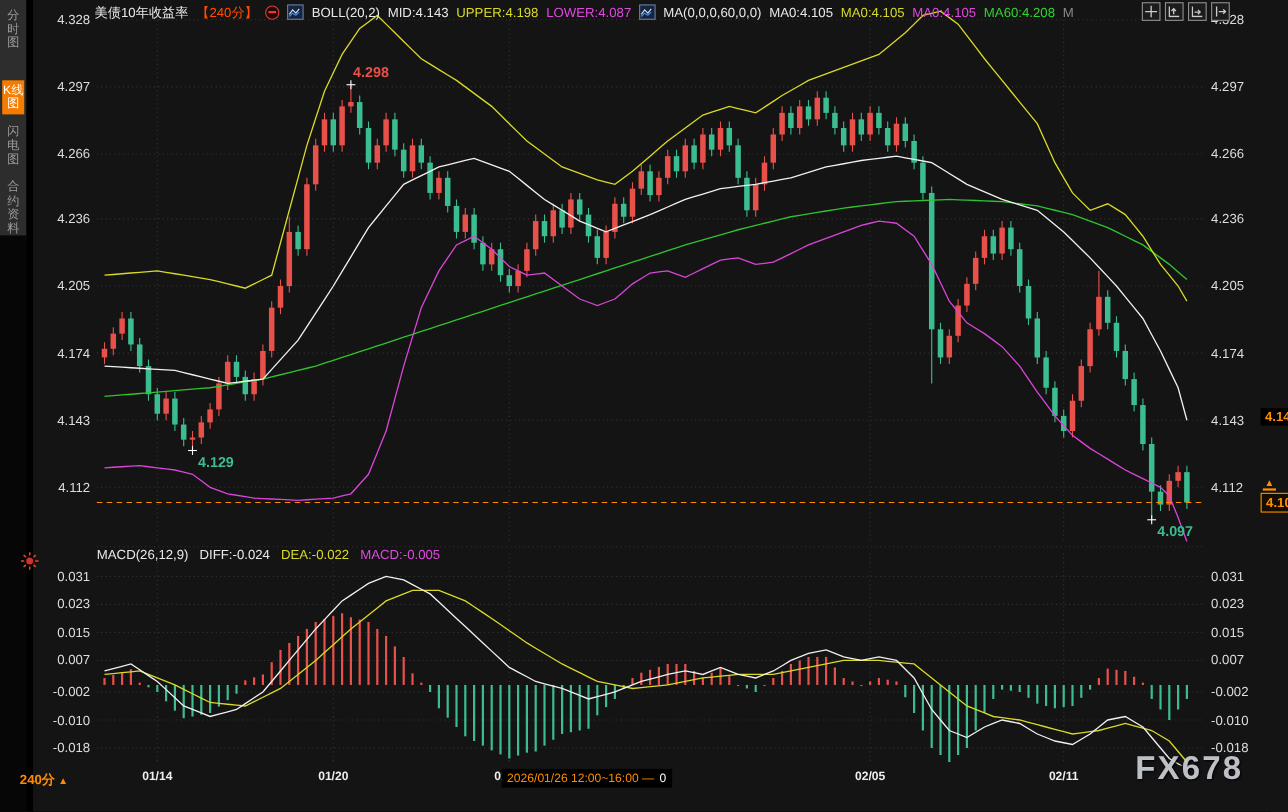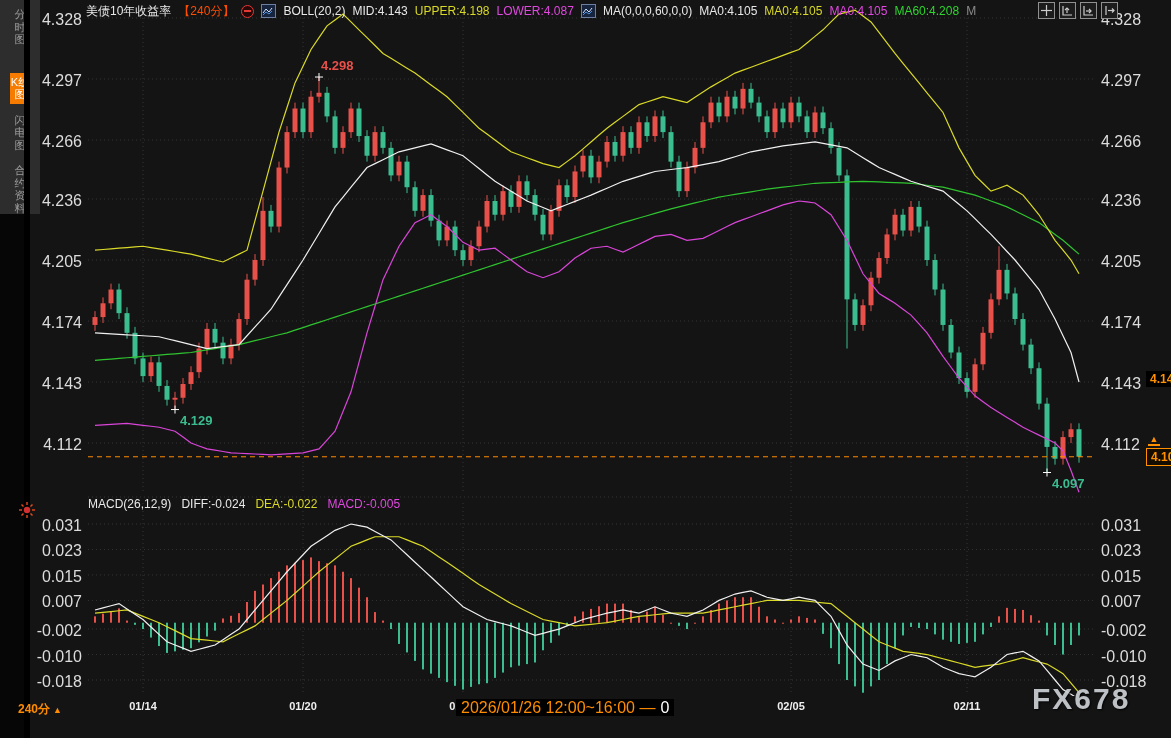--- a/index.html
+++ b/index.html
@@ -1,56 +1,56 @@
 <!DOCTYPE html>
 <html><head>
 <meta charset="utf-8">
 <style>
   html,body{margin:0;padding:0;background:#000;}
   .app{position:relative;width:1171px;height:738px;background:#141414;overflow:hidden;
        font-family:"Liberation Sans","DejaVu Sans",sans-serif;color:#ddd;}
   
   .sidebar{position:absolute;left:0;top:0;width:24px;height:738px;background:#060606;}
-  .side-top{position:absolute;left:0;top:0;width:40px;height:214px;background:#2d2d2d;padding-top:5px;box-sizing:border-box;}
+  .side-top{position:absolute;left:0;top:0;width:24px;height:214px;background:#2d2d2d;padding-top:5px;box-sizing:border-box;}
   .side-item{width:16px;margin:0 auto 7px;font-size:11px;line-height:12.5px;text-align:center;
              word-break:break-all;color:#9c9c9c;padding:3px 0;cursor:pointer;}
   .side-item.active{background:#f57c00;color:#fff;width:20px;margin-top:24px;}
   .gutter{position:absolute;left:24px;top:0;width:6px;height:738px;background:#000;}
   
   .hdr{position:absolute;left:86px;top:3px;height:16px;display:flex;gap:7px;align-items:center;
        font-size:12px;white-space:nowrap;z-index:6;}
   .c-w{color:#e8e8e8}.c-o{color:#ff4d00}.c-y{color:#d9d928}.c-m{color:#e048e0}
   .c-g{color:#2ed52e}.c-gray{color:#8a8a8a}
   .circle-ic{width:11px;height:11px;border:1px solid #e53935;border-radius:50%;background:#250707;
              position:relative;display:inline-block;}
   .circle-ic::after{content:"";position:absolute;left:2px;top:4px;width:7px;height:2px;background:#e53935;}
   .mini-chart-ic{width:13px;height:12px;background:#16243d;border:1px solid #6b7da0;display:inline-block;}
   
   .tr-icons{position:absolute;left:1038px;top:2px;display:flex;gap:4px;z-index:6;}
   .tr-icon{width:15px;height:15px;border:1px solid #909090;background:#1c1c1c;display:flex;
            align-items:center;justify-content:center;cursor:pointer;}
   
-  .ytick{position:absolute;font-size:16px;color:#dcdcdc;z-index:3;}
+  .ytick{position:absolute;font-size:12px;color:#dcdcdc;z-index:3;}
   .ytick.left{left:30px;width:52px;text-align:right;}
   .ytick.right{left:1101px;text-align:left;}
   
   .badge{position:absolute;left:1098px;font-size:12px;font-weight:bold;z-index:5;padding:1px 4px;margin-left:48px;}
   .badge.mid{background:#000;color:#ff9100;}
   .badge.last{background:#140d00;color:#ff9100;border:1px solid #ff9100;text-align:center;}
   .price-arrow{position:absolute;left:1148px;font-size:9px;color:#ff9100;line-height:8px;z-index:5;
                text-align:center;width:12px;}
   .price-arrow .bar{display:block;height:2px;background:#ff9100;margin-top:1px;}
   
   .macd-hdr{position:absolute;left:88px;top:497px;display:flex;gap:10px;font-size:12px;z-index:4;white-space:nowrap;justify-content:flex-end;}
   
   .period{position:absolute;left:18px;top:701px;font-size:12px;font-weight:bold;color:#ff8c00;z-index:4;cursor:pointer;}
   .period .arr{font-size:9px;margin-left:3px;}
   .xdate{position:absolute;top:700px;transform:translateX(-50%);font-size:11px;font-weight:bold;color:#efefef;z-index:2;}
   .tooltip{position:absolute;left:456px;top:699px;height:17px;background:#000;display:flex;align-items:center;
-           gap:5px;padding:0 5px;font-size:16px;z-index:5;white-space:nowrap;}
+           gap:5px;padding:0 5px;font-size:11px;z-index:5;white-space:nowrap;}
   .tooltip .t{color:#ff8c00;} .tooltip .v{color:#fff;}
   
   .toolbar{position:absolute;left:0;top:720px;width:1171px;height:18px;background:#0c0c0c;border-top:1px solid #000;
            display:flex;align-items:center;font-size:11px;box-sizing:border-box;padding-left:55px;z-index:4;}
   .tab{padding:1px 9px;color:#e0e0e0;cursor:pointer;border-left:1px solid #333;}
   .tab.first{border-left:none;}
   .tab.active{background:#ee6f00;color:#fff;border-left:none;font-weight:bold;}
   .tab.box{background:#242424;border-left:none;margin-left:4px;}
   .tab.vip{color:#ff7d1a;font-weight:bold;}
   

